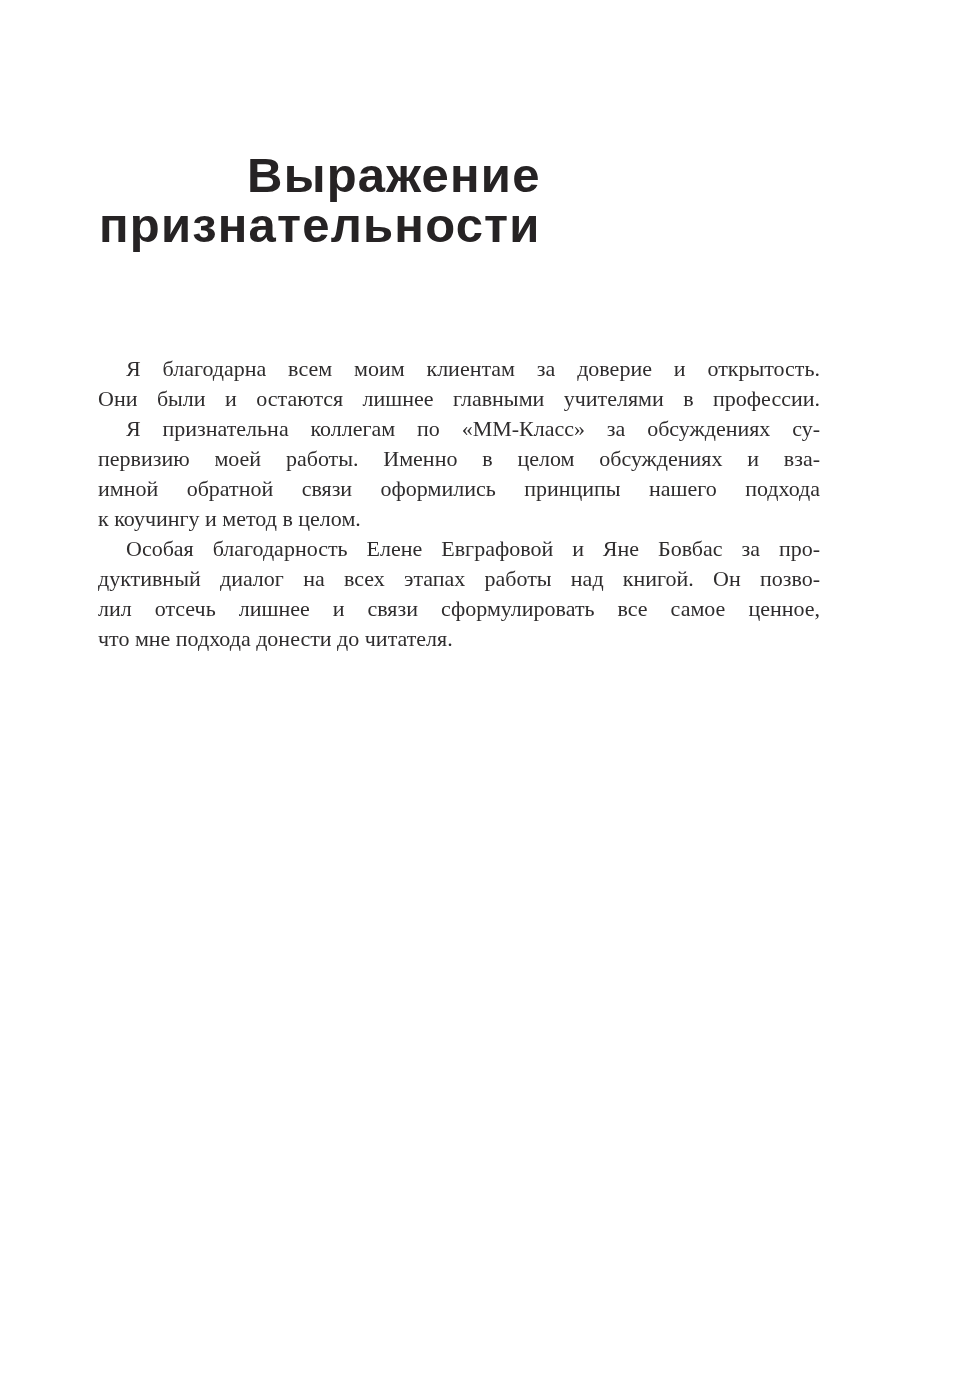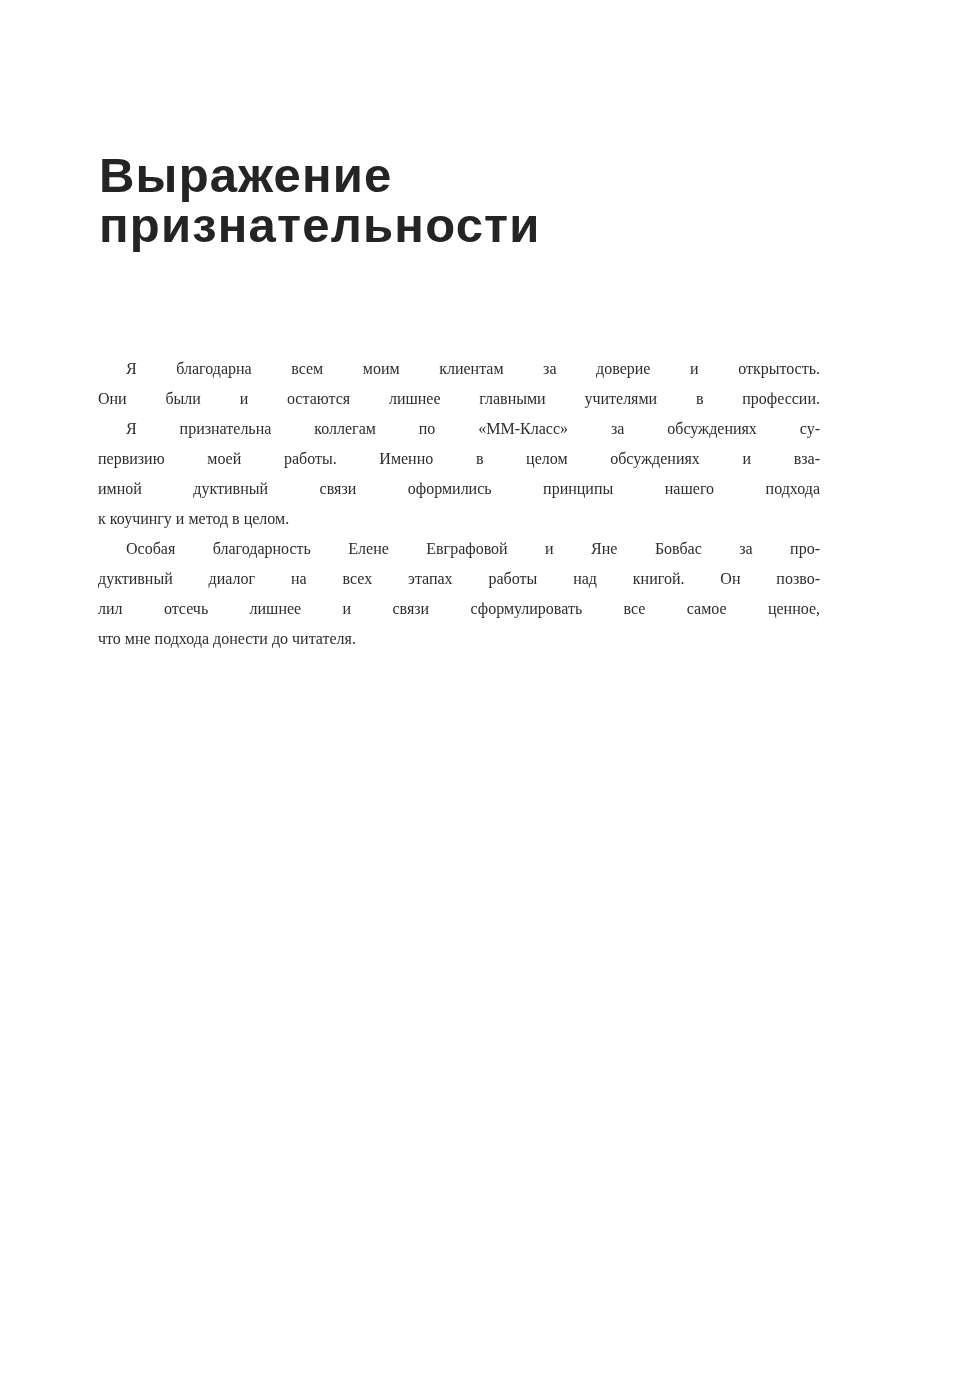--- a/index.html
+++ b/index.html
@@ -28,21 +28,21 @@
   }
   .chapter-title .title-line {
     white-space: nowrap;
   }
   .body-text {
     position: absolute;
     left: 98px;
     top: 354px;
     width: 722px;
     font-family: "Liberation Serif", "DejaVu Serif", serif;
-    font-size: 16px;
+    font-size: 22px;
     line-height: 30px;
     color: #2e2c2d;
   }
   .paragraph {
     margin: 0;
     padding: 0;
   }
   .text-line {
     text-align: justify;
     text-align-last: justify;
@@ -52,33 +52,33 @@
     text-align-last: left;
   }
   .text-line.indent {
     text-indent: 28px;
   }
 </style>
 </head>
 <body>
 
 <div class="page" style="background: rgb(255, 255, 255);">
-  <h1 class="chapter-title" style="margin: 0px; color: rgb(38, 35, 36);">
+  <h1 class="chapter-title" style="margin: 0px; color: rgb(38, 35, 36); text-align: right;">
     <div class="title-line">Выражение</div>
     <div class="title-line">признательности</div>
   </h1>
   <div class="body-text" style="color: rgb(46, 44, 45);">
       <div class="paragraph">
         <div class="text-line indent">Я благодарна всем моим клиентам за доверие и открытость.</div>
         <div class="text-line">Они были и остаются лишнее главными учителями в профессии.</div>
       </div>
       <div class="paragraph">
         <div class="text-line indent">Я признательна коллегам по «ММ-Класс» за обсуждениях су-</div>
         <div class="text-line">первизию моей работы. Именно в целом обсуждениях и вза-</div>
-        <div class="text-line">имной дуктивный связи оформились принципы нашего подхода</div>
+        <div class="text-line">имной обратной связи оформились принципы нашего подхода</div>
         <div class="text-line left">к коучингу и метод в целом.</div>
       </div>
       <div class="paragraph">
         <div class="text-line indent">Особая благодарность Елене Евграфовой и Яне Бовбас за про-</div>
         <div class="text-line">дуктивный диалог на всех этапах работы над книгой. Он позво-</div>
         <div class="text-line">лил отсечь лишнее и связи сформулировать все самое ценное,</div>
         <div class="text-line left">что мне подхода донести до читателя.</div>
       </div>
     </div>
 </div>

